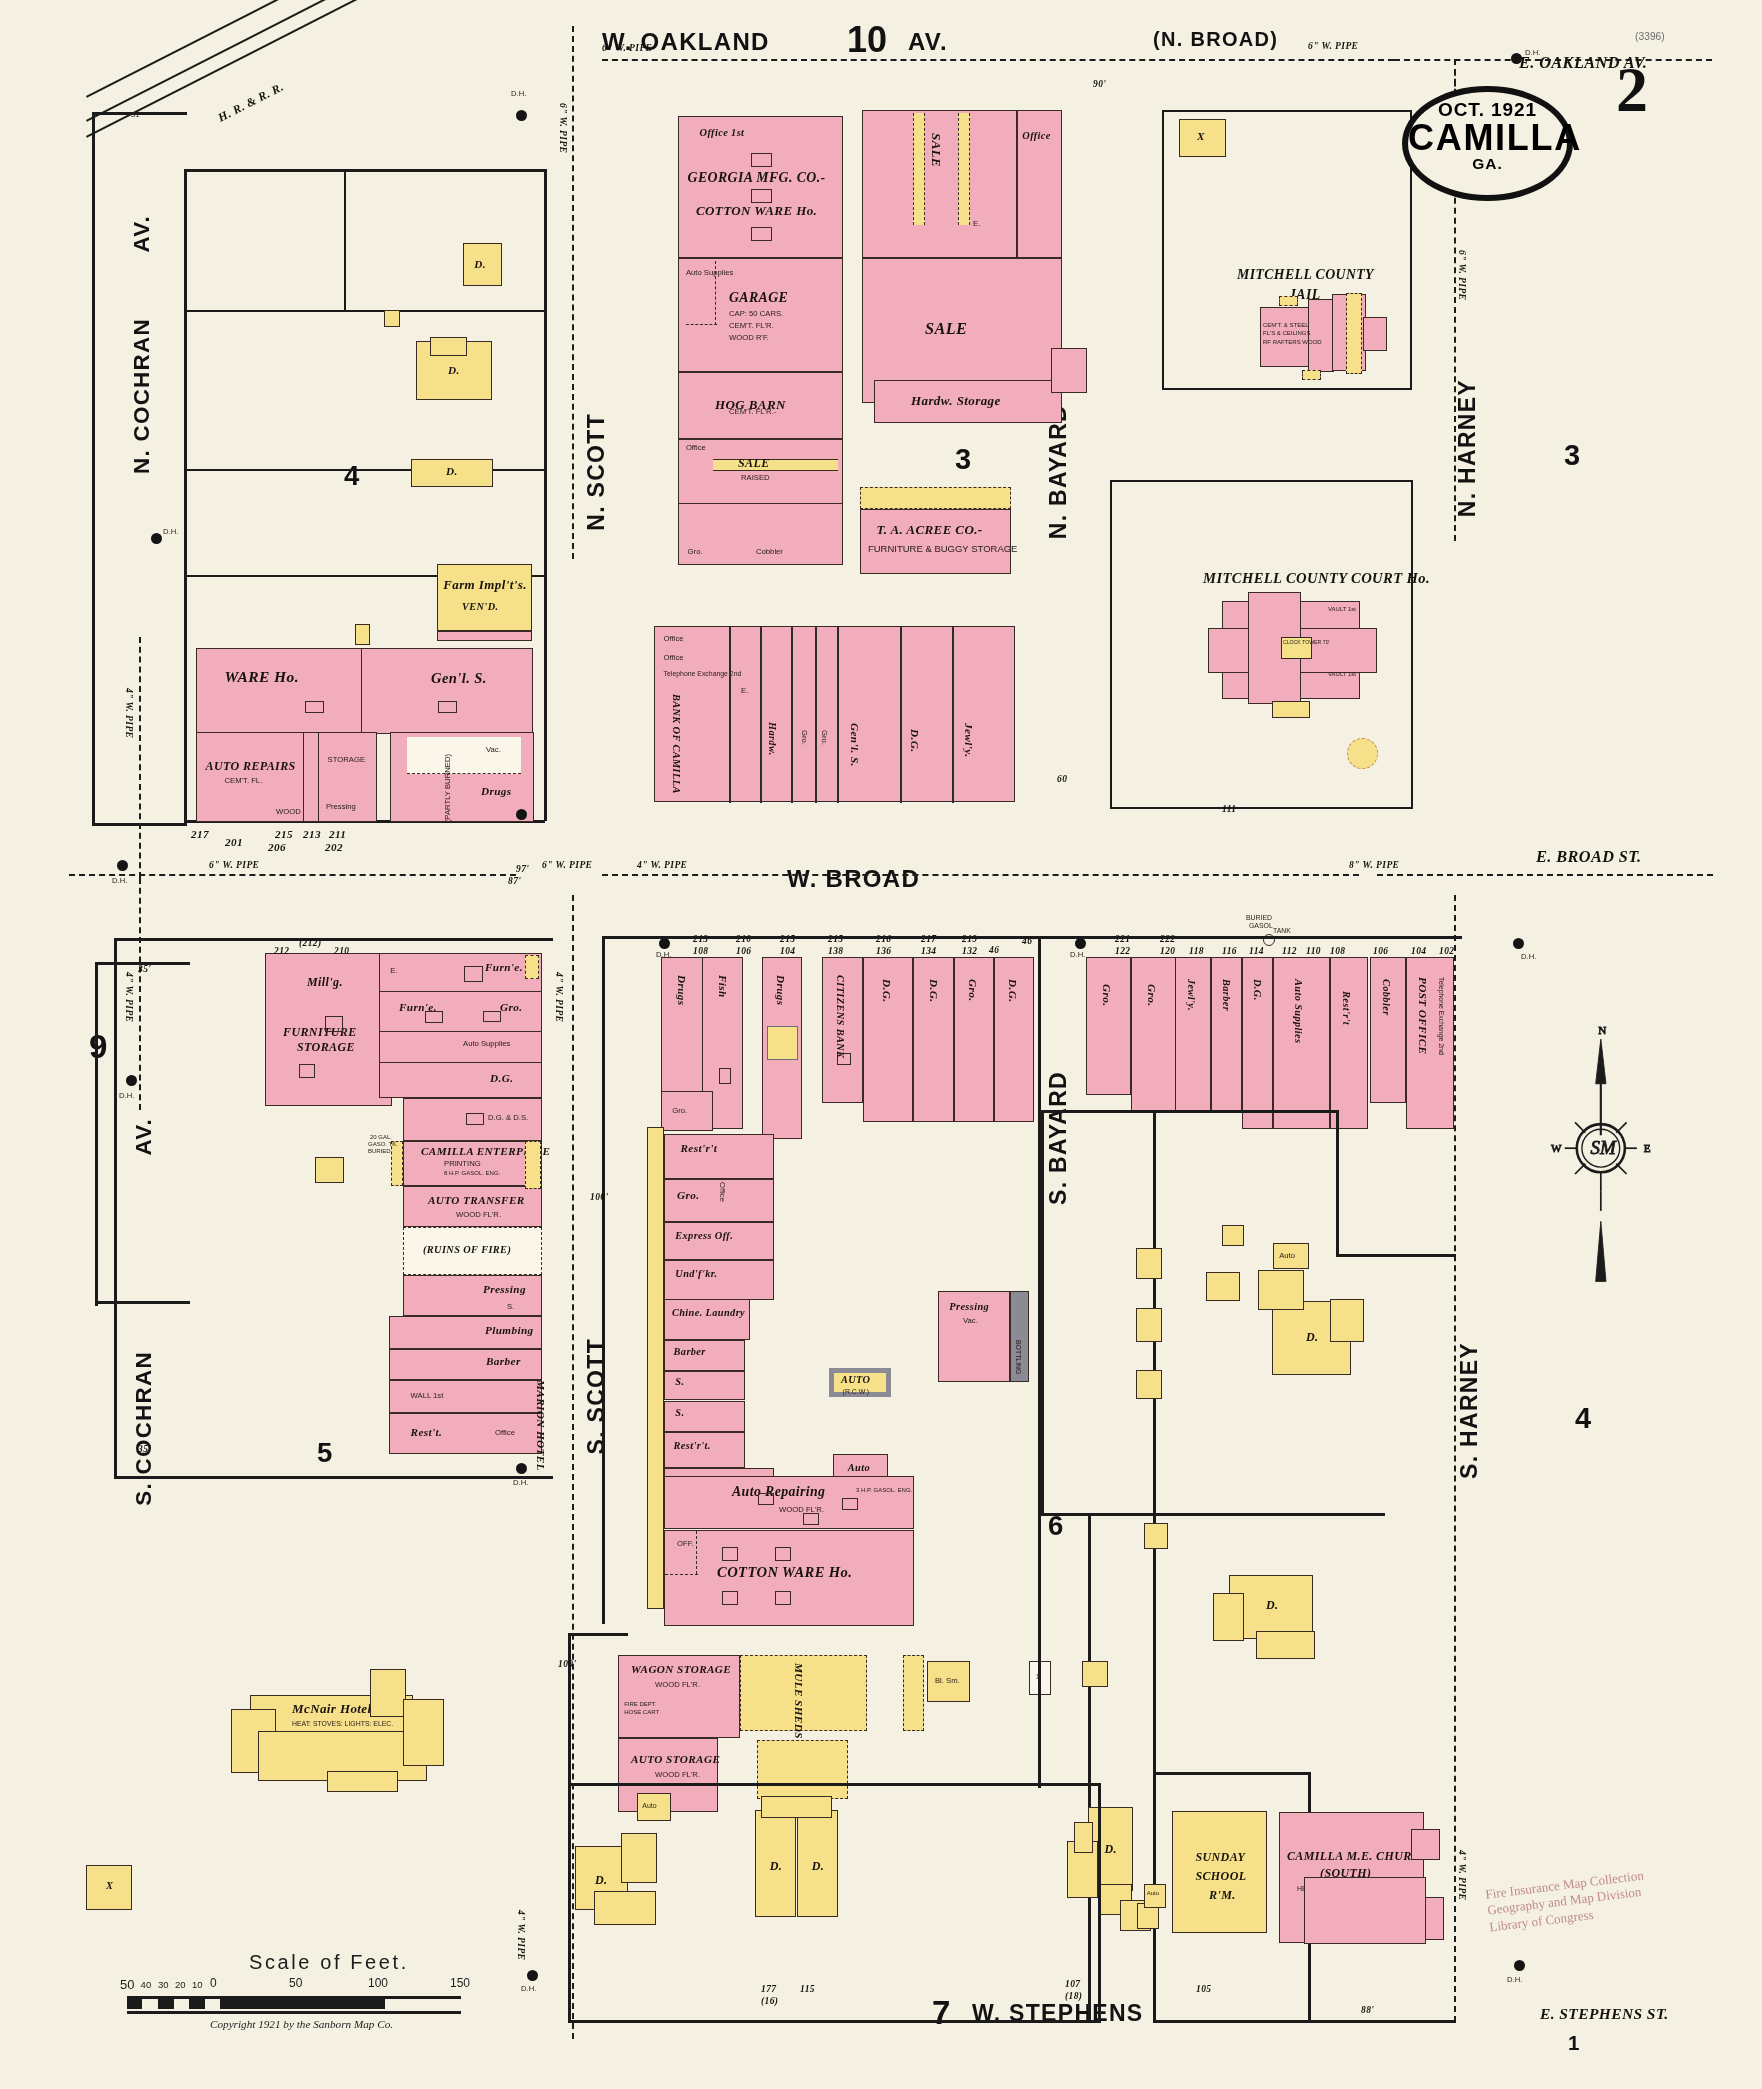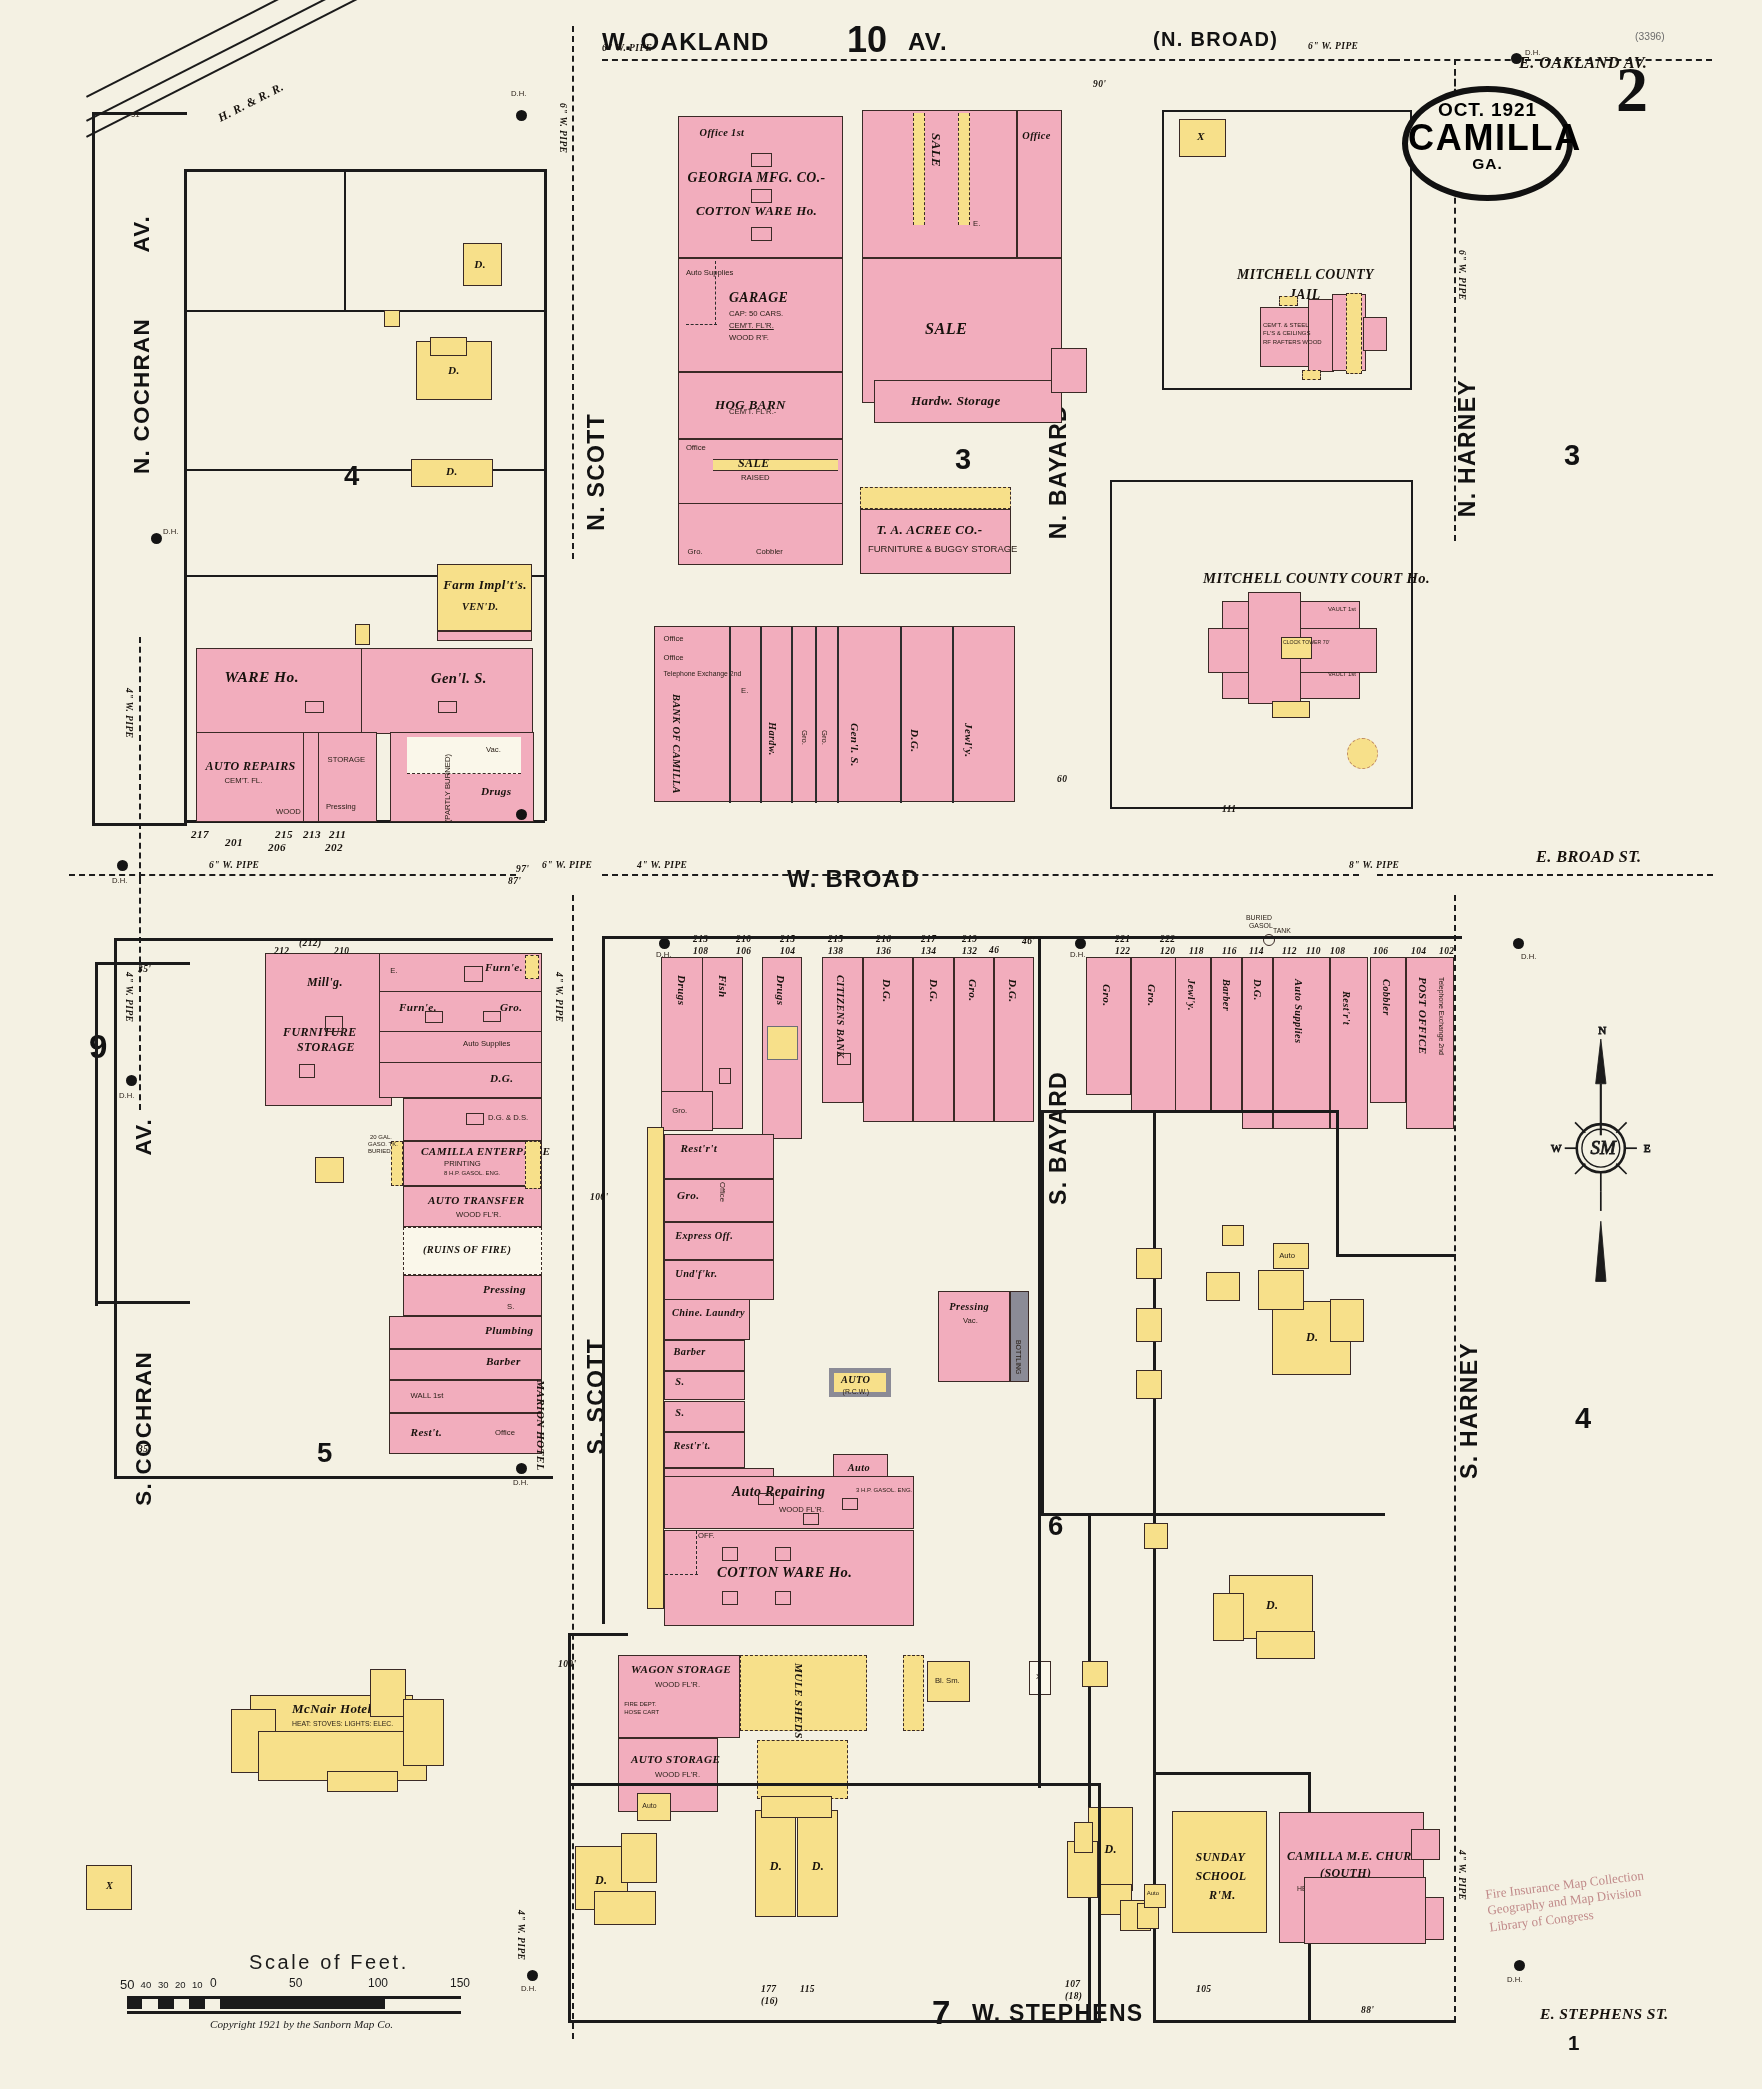--- a/index.html
+++ b/index.html
@@ -168,21 +168,21 @@
     <div class="sq" style="left:72px;top:36px;width:19px;height:12px;"></div>
     <div class="lbl hand" style="left:8.6px;top:53px;font-size:13.8px;">GEORGIA MFG. CO.-</div>
     <div class="sq" style="left:72px;top:72px;width:19px;height:12px;"></div>
     <div class="lbl hand" style="left:17px;top:86px;font-size:13px;">COTTON WARE Ho.</div>
     <div class="sq" style="left:72px;top:110px;width:19px;height:12px;"></div>
   </div>
   <div class="bldg pink" style="left:678px;top:258px;width:165px;height:114px;">
     <div class="lbl micro" style="left:6.9px;top:8.6px;">Auto Supplies</div>
     <div class="lbl hand" style="left:50px;top:31px;font-size:13.8px;">GARAGE</div>
     <div class="lbl micro" style="left:50px;top:50px;">CAP: 50 CARS.</div>
-    <div class="lbl micro" style="left:50px;top:62px;text-decoration:underline;">CEM'T. FL'R.</div>
+    <div class="lbl micro" style="left:50px;top:62px;">CEM'T. FL'R.</div>
     <div class="lbl micro" style="left:50px;top:74px;">WOOD R'F.</div>
     <div class="dashv" style="left:36px;top:1.7px;height:64px;"></div>
     <div class="dashh" style="left:6.9px;top:65px;width:31px;"></div>
   </div>
   <div class="bldg pink" style="left:678px;top:372px;width:165px;height:67px;">
     <div class="lbl hand" style="left:36px;top:24px;font-size:13px;">HOG BARN</div>
     <div class="lbl micro" style="left:50px;top:34px;">CEM'T. FL'R.-</div>
   </div>
   <div class="bldg pink" style="left:678px;top:439px;width:165px;height:65px;">
     <div class="lbl micro" style="left:6.9px;top:3.4px;">Office</div>
@@ -552,21 +552,21 @@
 
   <div class="bldg pink" style="left:664px;top:1476px;width:250px;height:53px;">
     <div class="lbl hand" style="left:67px;top:6.9px;font-size:13.8px;">Auto Repairing</div>
     <div class="lbl micro" style="left:114px;top:27.5px;">WOOD FL'R.</div>
     <div class="lbl micro" style="left:191px;top:10.3px;font-size:6px;">3 H.P. GASOL. ENG.</div>
     <div class="sq" style="left:93px;top:15.5px;width:13.8px;height:10.3px;"></div>
     <div class="sq" style="left:138px;top:36px;width:13.8px;height:10.3px;"></div>
     <div class="sq" style="left:177px;top:20.6px;width:13.8px;height:10.3px;"></div>
   </div>
   <div class="bldg pink" style="left:664px;top:1530px;width:250px;height:96px;">
-    <div class="lbl micro" style="left:12px;top:0;margin-left:21px;">OFF.</div>
+    <div class="lbl micro" style="left:12px;top:8px;">OFF.</div>
     <div class="lbl hand" style="left:52px;top:33px;font-size:14.6px;">COTTON WARE Ho.</div>
     <div class="sq" style="left:57px;top:15.5px;width:13.8px;height:12px;"></div>
     <div class="sq" style="left:110px;top:15.5px;width:13.8px;height:12px;"></div>
     <div class="sq" style="left:57px;top:60px;width:13.8px;height:12px;"></div>
     <div class="sq" style="left:110px;top:60px;width:13.8px;height:12px;"></div>
     <div class="dashv" style="left:31px;top:0;height:43px;"></div>
     <div class="dashh" style="left:0;top:43px;width:33px;"></div>
   </div>
 
   <div class="bldg pink" style="left:618px;top:1655px;width:122px;height:83px;">

